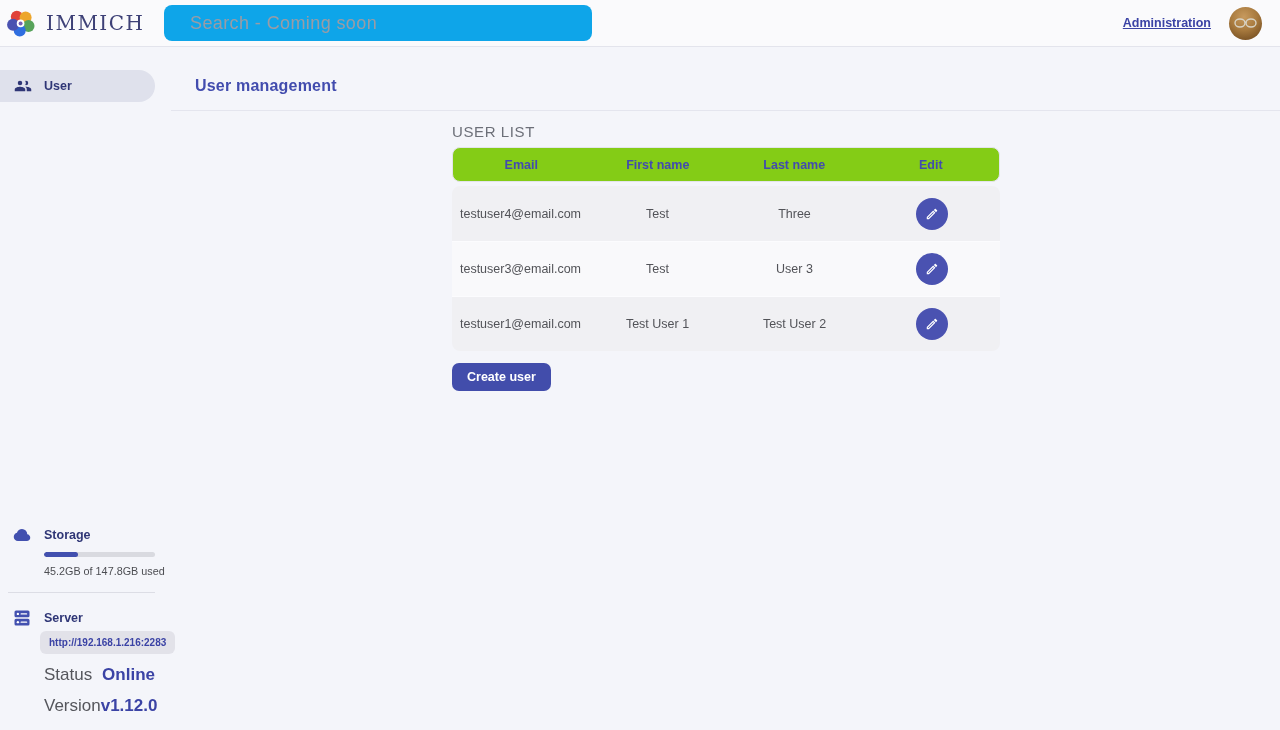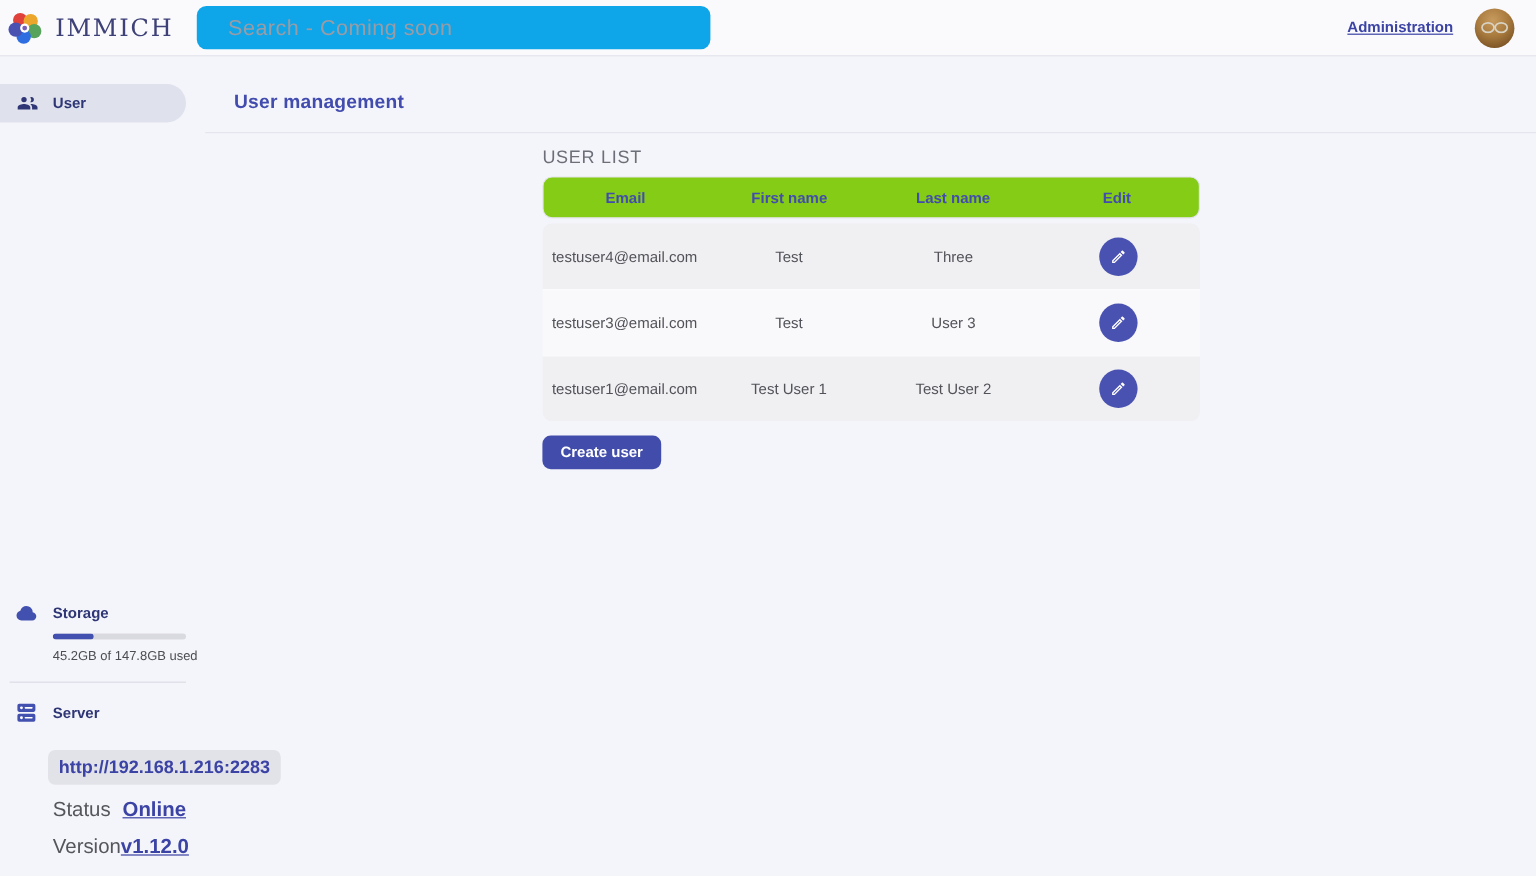--- a/index.html
+++ b/index.html
@@ -57,29 +57,29 @@
   .side-head{display:flex;align-items:center;padding-left:13px;}
   .side-head svg{width:18px;height:18px;margin-right:13px;flex:0 0 auto;}
   .side-head span{color:var(--dark-label);font-weight:700;font-size:12.5px;}
   .progress-track{
     margin:8px 0 0 44px;width:111px;height:5px;border-radius:3px;background:#d9dae0;overflow:hidden;
   }
   .progress-fill{height:100%;border-radius:3px;background:var(--primary);}
   .usage-text{margin:8px 0 0 44px;font-size:10.8px;color:#4c4d52;}
   .side-divider{border:none;border-top:1px solid #dcdde5;margin:15px 16px 16px 8px;}
   .url-pill{
-    display:inline-block;margin:22px 0 0 40px;background:#e2e2e9;border-radius:6px;
-    padding:6px 9px;color:#3b43a5;font-weight:700;font-size:15px;
+    display:inline-block;margin:4px 0 0 40px;background:#e2e2e9;border-radius:6px;
+    padding:6px 9px;color:#3b43a5;font-weight:700;font-size:10px;
   }
   .kv-row{
     display:flex;justify-content:space-between;align-items:center;
     margin:11px 0 0 44px;width:111px;font-size:17px;
   }
   .kv-row .k{color:#55565c;}
-  .kv-row .v{color:#3b43a5;font-weight:700;text-decoration:underline;}
+  .kv-row .v{color:#3b43a5;font-weight:700;}
   
   .main{flex:1;display:flex;flex-direction:column;}
   .page-title{
     color:#424cae;font-size:16px;font-weight:700;letter-spacing:.2px;
     padding:30px 0 0 24px;
   }
   .title-divider{border:none;border-top:1px solid #e4e5ee;margin-top:15px;}
   .content{margin-left:281px;width:548px;}
   .section-label{
     margin-top:12px;font-size:15px;letter-spacing:.6px;color:#6c6f78;font-weight:500;

